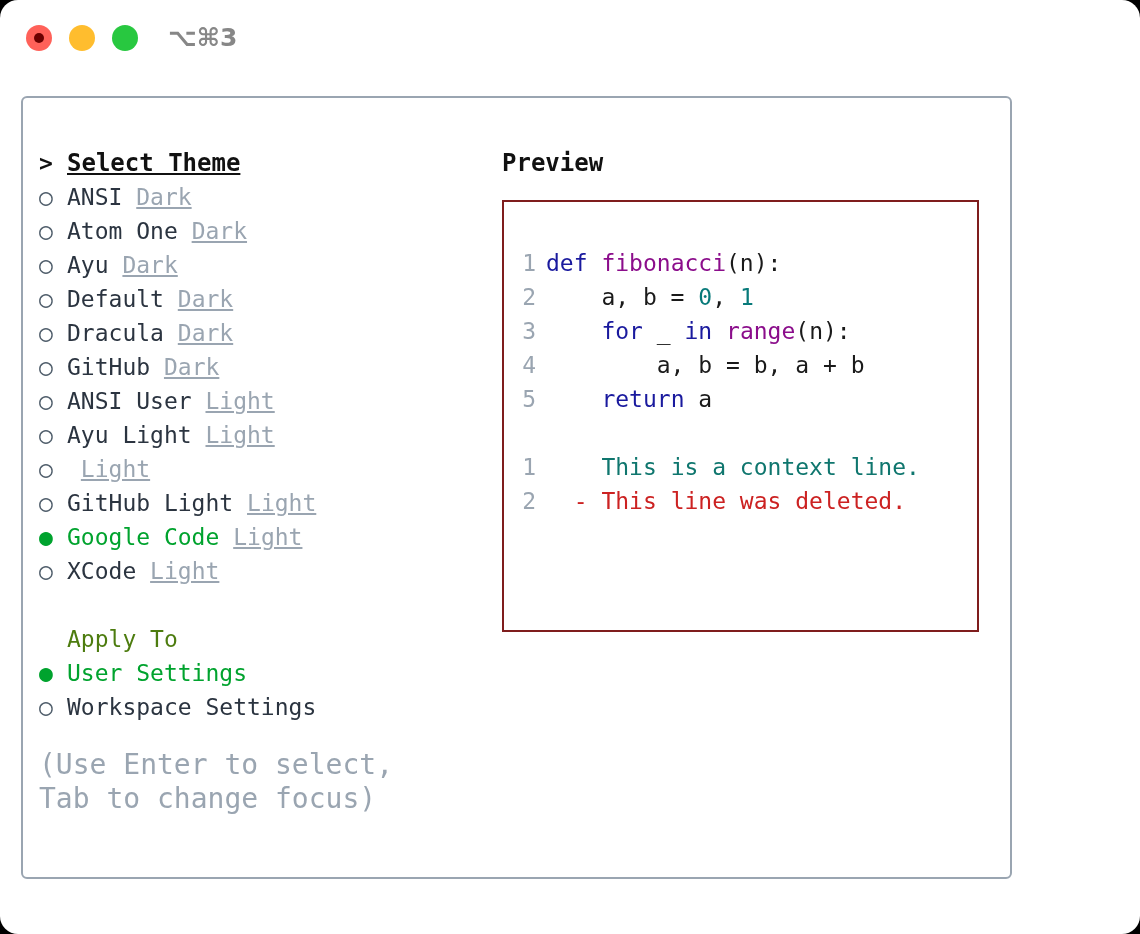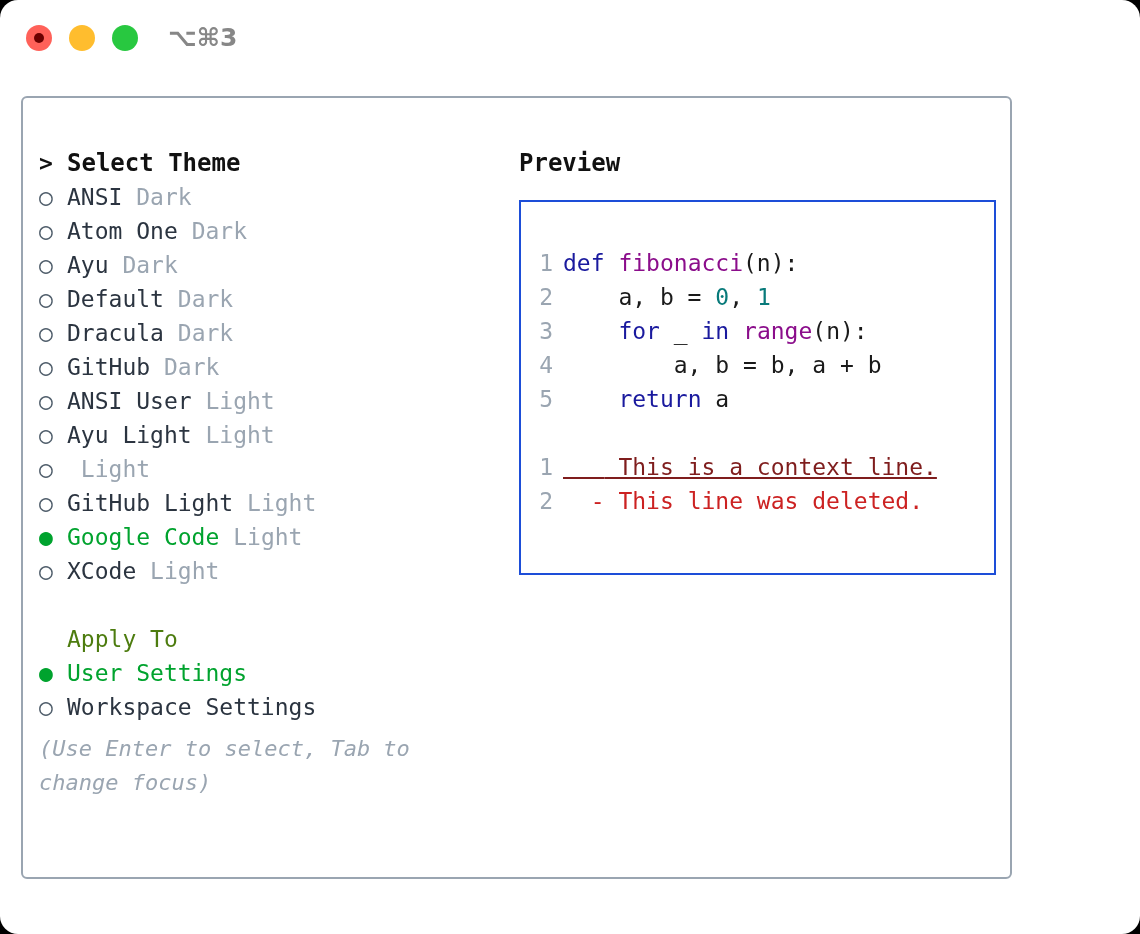--- a/index.html
+++ b/index.html
@@ -112,65 +112,66 @@
     color: #00A32E;
   }
   .marker.bullet-off {
     color: #52606D;
   }
 
   .row-title {
     color: #111111;
     font-weight: bold;
     font-size: 24px;
+    text-decoration: underline;
   }
   .item-label {
     color: #2b3440;
   }
   .item-label.selected {
     color: #00A32E;
   }
   .item-kind {
     color: #9AA5B1;
+    text-decoration: underline;
   }
   .section-head {
     color: #4d7c0f;
   }
 
   .spacer-row { height: 34px; }
 
   .hint {
-    margin-top: 8px;
-    font-size: 22px;
+    margin-top: 24px;
+    font-size: 28px;
     line-height: 34px;
     color: #9AA5B1;
     width: 420px;
     white-space: pre-wrap;
-    font-style: italic;
   }
 
   
   .right-col {
     position: absolute;
-    left: 496px;
+    left: 479px;
     top: 48px;
     width: 485px;
   }
   .preview-title {
     font-size: 24px;
     line-height: 34px;
     font-weight: bold;
     color: #111111;
   }
   .preview-box {
     margin-top: 20px;
     width: 477px;
-    height: 375px;
+    height: 432px;
     box-sizing: border-box;
-    border: 2px solid #1d4ed8;
+    border: 2px solid #7f1d1d;
     background: #ffffff;
     padding: 44px 0 0 10px;
   }
 
   .code-line {
     font-size: 23px;
     line-height: 34px;
     white-space: pre;
     color: #111111;
   }
@@ -178,21 +179,21 @@
     display: inline-block;
     width: 22px;
     text-align: right;
     color: #9AA5B1;
     margin-right: 10px;
   }
   .kw   { color: #1A1A9E; }
   .fn   { color: #8B0D8B; }
   .num  { color: #087A7A; }
   .plain{ color: #1a1a1a; }
-  .ctx  { color: #7f1d1d; text-decoration: underline; }
+  .ctx  { color: #0f766e; }
   .del  { color: #CC2222; }
   .add  { color: #12C112; }
   .gap  { height: 34px; }
 </style>
 </head>
 <body>
 
 <div class="window">
 
   <div class="titlebar">

